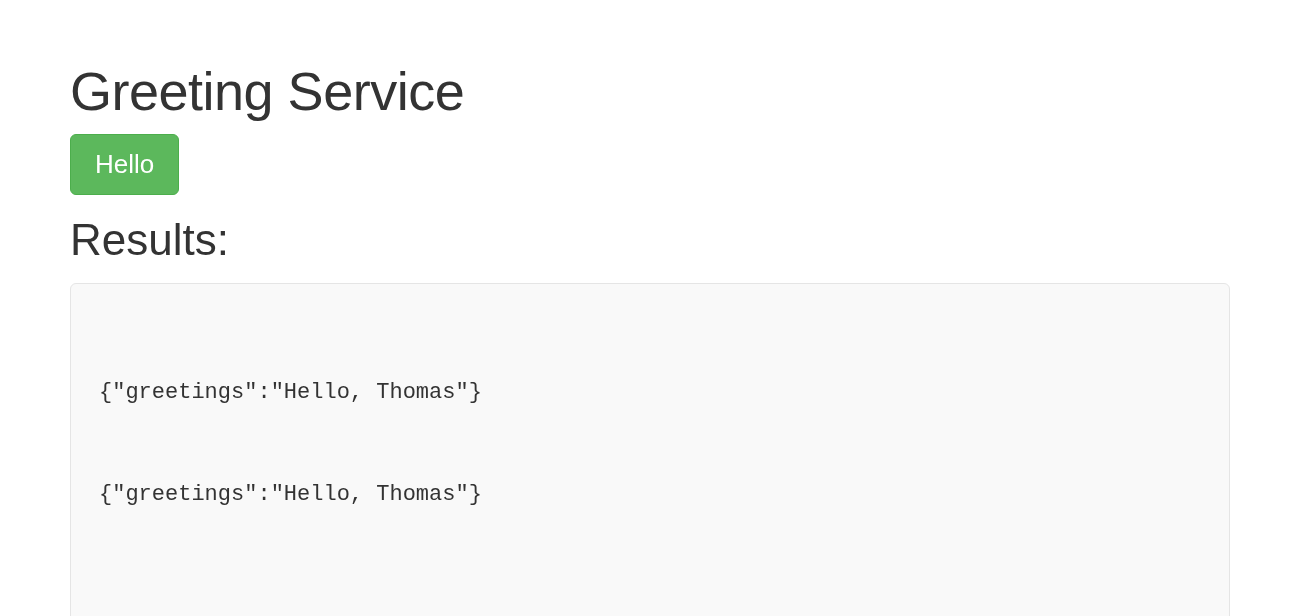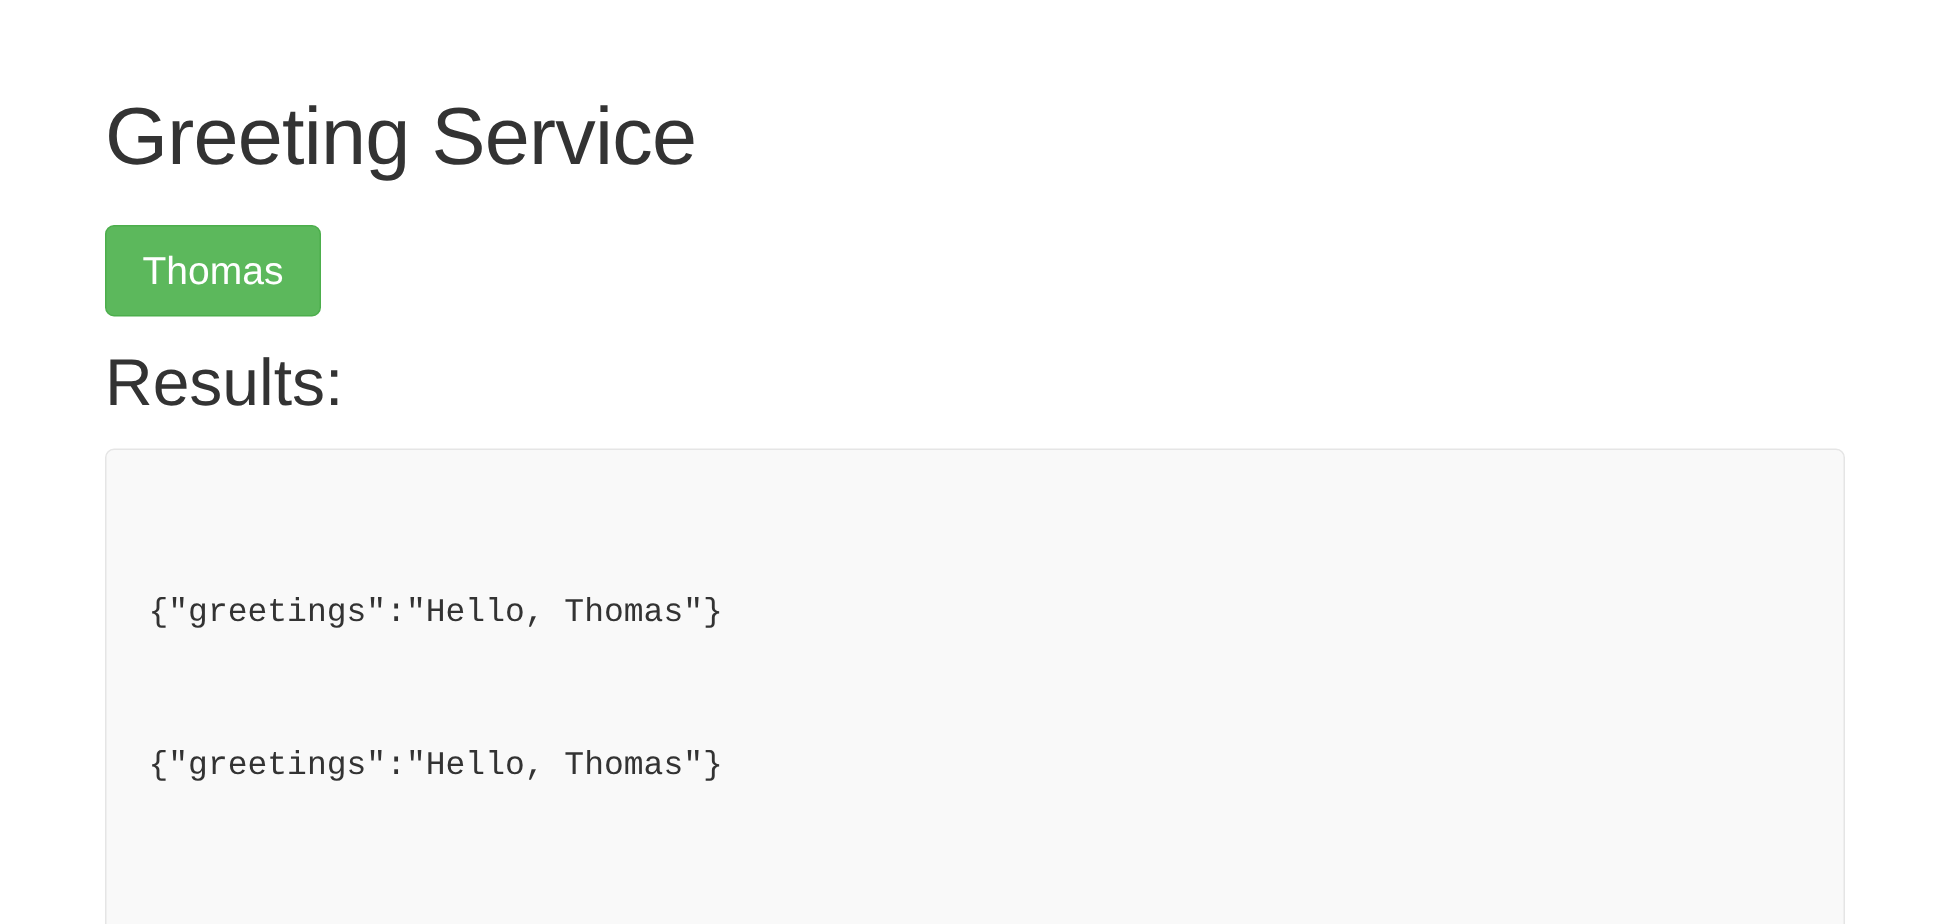--- a/index.html
+++ b/index.html
@@ -13,21 +13,21 @@
       background: #fff;
       padding: 0;
     }
     .container {
       padding: 60px 70px 0 70px;
     }
     h1.page-title {
       font-size: 54px;
       font-weight: 500;
       color: #333;
-      margin-bottom: 28px;
+      margin-bottom: 12px;
       letter-spacing: -0.5px;
     }
     .btn-clear {
       display: inline-block;
       background-color: #5cb85c;
       border: 1px solid #4cae4c;
       color: #fff;
       font-size: 26px;
       font-weight: 400;
       padding: 12px 24px;
@@ -58,21 +58,21 @@
     .result-line {
       display: block;
     }
   </style>
 </head>
 <body>
 
 <div class="container">
   <h1 class="page-title">Greeting Service</h1>
 
-  <button class="btn-clear">Thomas</button>
+  <button class="btn-clear">Hello</button>
 
   <h2 class="results-heading">Results:</h2>
 
   <div class="results-box">
     <span class="result-line">{"greetings":"Hello, Thomas"}</span>
     <span class="result-line">{"greetings":"Hello, Thomas"}</span>
     
     
     
     

